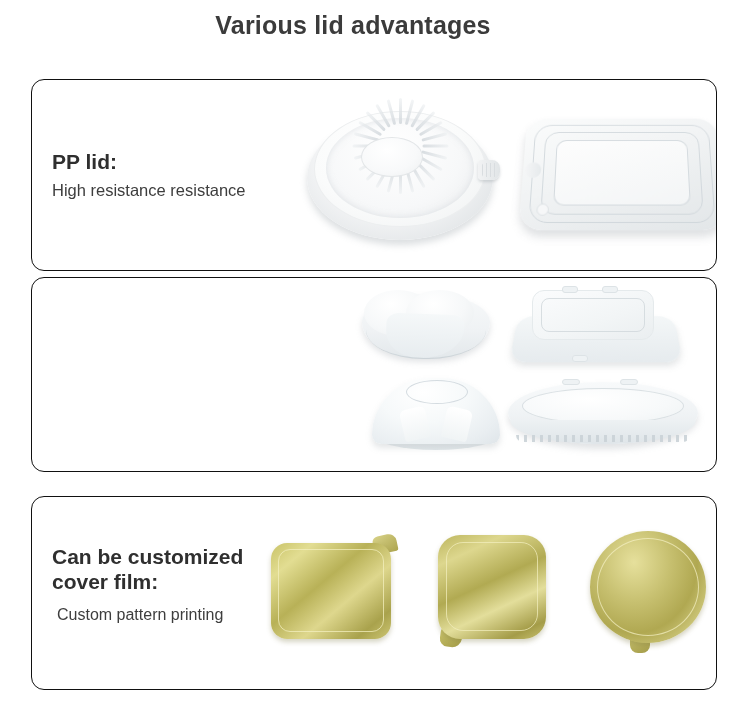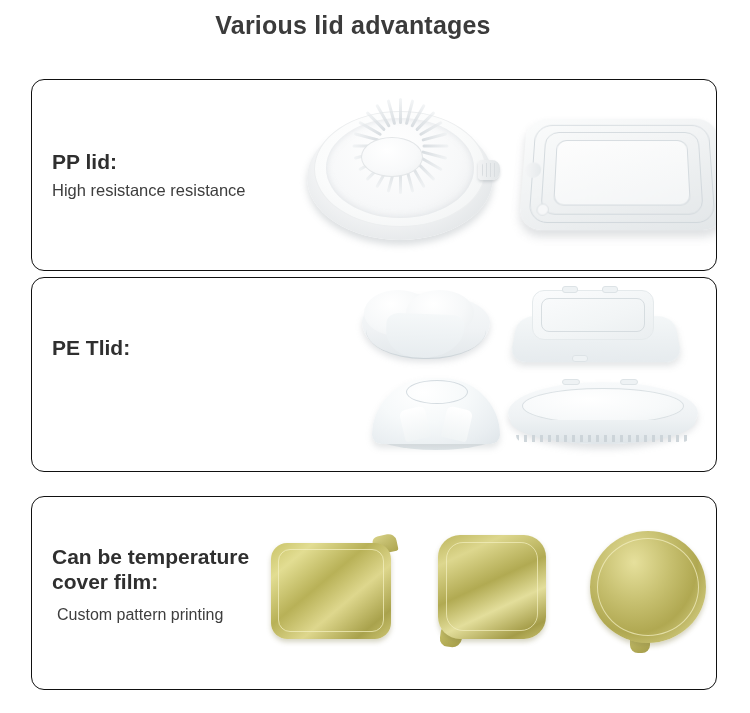--- a/index.html
+++ b/index.html
@@ -387,21 +387,20 @@
       <div class="ring r2"></div>
       <div class="ring r3"></div>
       <div class="notch"></div>
       <div class="notch2"></div>
     </div>
   </div>
 </section>
 
 <section class="panel" id="panel-2">
   <div class="panel-text">
-    <div class="panel-heading">PE Tlid:</div>
   </div>
 
   <div class="art pe-heart">
     <div class="body"></div>
     <div class="lobe lobe-l"></div>
     <div class="lobe lobe-r"></div>
     <div class="tip"></div>
     <div class="rimline"></div>
   </div>
 
@@ -423,21 +422,21 @@
   <div class="art pe-oval">
     <div class="plate"></div>
     <div class="skirt"></div>
     <div class="tabn t1"></div>
     <div class="tabn t2"></div>
   </div>
 </section>
 
 <section class="panel" id="panel-3">
   <div class="panel-text">
-    <div class="panel-heading">Can be temperature
+    <div class="panel-heading">Can be customized
 cover film:</div>
     <div class="panel-sub">Custom pattern printing</div>
   </div>
 
   <div class="art gold-rect">
     <div class="tab"></div>
     <div class="foil"></div>
   </div>
 
   <div class="art gold-square">

